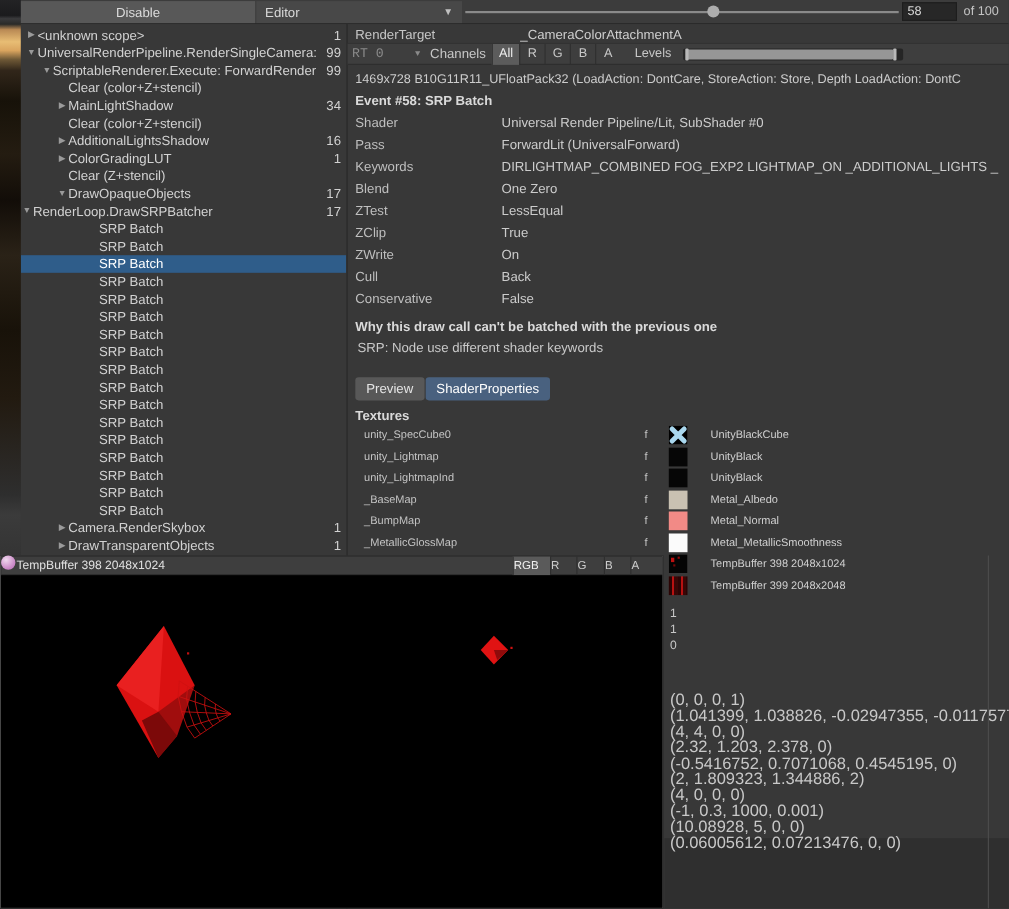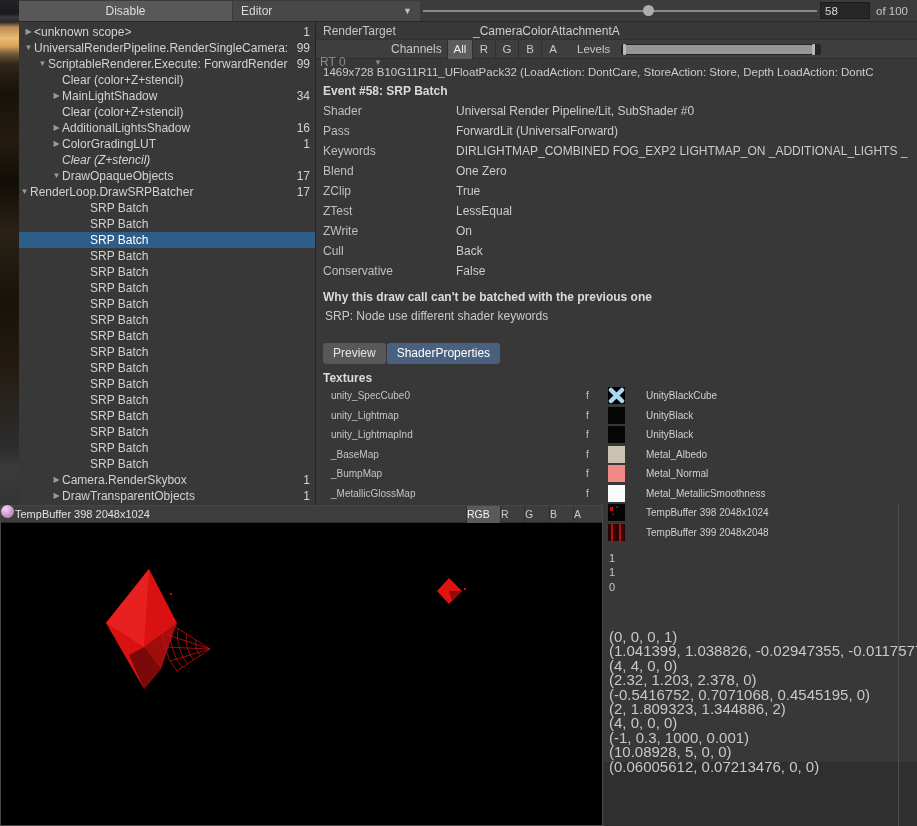--- a/index.html
+++ b/index.html
@@ -37,21 +37,21 @@
   .arr { display:inline-block; width:11px; font-size:8px; color:#9a9a9a; text-align:center; vertical-align:top; }
   .trow.sel .arr { color:#d8e4f2; }
   .tcount { position:absolute; right:5px; top:0; }
   
   .rpanel { position:absolute; left:315px; top:22px; width:602px; height:804px; background:#383838;
     border-left:1px solid #262626; }
   .rt-row { position:absolute; left:0; top:0; width:602px; height:18px; line-height:18px; border-bottom:1px solid #323232; }
   .rt-row .lbl { position:absolute; left:7px; color:#c6c6c6; }
   .rt-row .val { position:absolute; left:157px; color:#cecece; }
   .rt-bar { position:absolute; left:0; top:18px; width:602px; height:19px; background:#3e3e3e; border-bottom:1px solid #2d2d2d; }
-  .rt-dd { position:absolute; left:4px; top:13px; width:64px; height:19px; line-height:19px; color:#8a8a8a; }
+  .rt-dd { position:absolute; left:4px; top:0; width:64px; height:19px; line-height:19px; color:#8a8a8a;font-family:Liberation Mono, monospace; }
   .rt-dd .arr2 { position:absolute; right:2px; top:0; font-size:8px; color:#8a8a8a; }
   .ch-lbl { position:absolute; left:75px; top:0; line-height:19px; color:#c8c8c8; font-size:12px; }
   .chbtn { position:absolute; top:0; height:19px; line-height:19px; text-align:center; font-size:11.5px;
     color:#c8c8c8; border-left:1px solid #2f2f2f; }
   .chbtn.active { background:#5c5c5c; color:#eee; }
   .lv-lbl { position:absolute; left:261px; top:0; line-height:19px; color:#c8c8c8; font-size:11.5px; }
   .lv-slider { position:absolute; left:305px; top:4px; width:200px; height:11px; background:#252525; border-radius:2px; }
   .lv-bar { position:absolute; left:3px; top:1px; width:188px; height:9px; background:#969696; border-radius:1px; }
   .lv-cap { position:absolute; top:0; width:3px; height:11px; background:#b8b8b8; border-radius:1px; }
   .fmt { position:absolute; left:7px; top:42px; width:592px; height:16px; line-height:16px; white-space:nowrap;
@@ -118,21 +118,21 @@
 <div class="tree" id="tree">
     <div class="tree-pad"></div>
     <div class="trow" style="padding-left: 4px;"><span class="arr">▶</span><span class="tlbl">&lt;unknown scope&gt;</span><span class="tcount">1</span></div>
     <div class="trow" style="padding-left: 4px;"><span class="arr">▼</span><span class="tlbl">UniversalRenderPipeline.RenderSingleCamera:</span><span class="tcount">99</span></div>
     <div class="trow" style="padding-left: 18px;"><span class="arr">▼</span><span class="tlbl">ScriptableRenderer.Execute: ForwardRender</span><span class="tcount">99</span></div>
     <div class="trow" style="padding-left: 32px;"><span class="arr"></span><span class="tlbl">Clear (color+Z+stencil)</span></div>
     <div class="trow" style="padding-left: 32px;"><span class="arr">▶</span><span class="tlbl">MainLightShadow</span><span class="tcount">34</span></div>
     <div class="trow" style="padding-left: 32px;"><span class="arr"></span><span class="tlbl">Clear (color+Z+stencil)</span></div>
     <div class="trow" style="padding-left: 32px;"><span class="arr">▶</span><span class="tlbl">AdditionalLightsShadow</span><span class="tcount">16</span></div>
     <div class="trow" style="padding-left: 32px;"><span class="arr">▶</span><span class="tlbl">ColorGradingLUT</span><span class="tcount">1</span></div>
-    <div class="trow" style="padding-left: 32px; font-style: italic;"><span class="arr"></span><span class="tlbl">Clear (Z+stencil)</span></div>
+    <div class="trow" style="padding-left: 32px;"><span class="arr"></span><span class="tlbl">Clear (Z+stencil)</span></div>
     <div class="trow" style="padding-left: 32px;"><span class="arr">▼</span><span class="tlbl">DrawOpaqueObjects</span><span class="tcount">17</span></div>
     <div class="trow" style=""><span class="arr">▼</span><span class="tlbl">RenderLoop.DrawSRPBatcher</span><span class="tcount">17</span></div>
     <div class="trow" style="padding-left: 60px;"><span class="arr"></span><span class="tlbl">SRP Batch</span></div>
     <div class="trow" style="padding-left: 60px;"><span class="arr"></span><span class="tlbl">SRP Batch</span></div>
     <div class="trow sel" style="padding-left: 60px;"><span class="arr"></span><span class="tlbl">SRP Batch</span></div>
     <div class="trow" style="padding-left: 60px;"><span class="arr"></span><span class="tlbl">SRP Batch</span></div>
     <div class="trow" style="padding-left: 60px;"><span class="arr"></span><span class="tlbl">SRP Batch</span></div>
     <div class="trow" style="padding-left: 60px;"><span class="arr"></span><span class="tlbl">SRP Batch</span></div>
     <div class="trow" style="padding-left: 60px;"><span class="arr"></span><span class="tlbl">SRP Batch</span></div>
     <div class="trow" style="padding-left: 60px;"><span class="arr"></span><span class="tlbl">SRP Batch</span></div>
@@ -181,26 +181,26 @@
       </div>
       <div class="prow">
         <span class="pl">Keywords</span>
         <span class="pv">DIRLIGHTMAP_COMBINED FOG_EXP2 LIGHTMAP_ON _ADDITIONAL_LIGHTS _</span>
       </div>
       <div class="prow">
         <span class="pl">Blend</span>
         <span class="pv">One Zero</span>
       </div>
       <div class="prow">
+        <span class="pl">ZTest</span>
+        <span class="pv">LessEqual</span>
+      </div>
+      <div class="prow">
         <span class="pl">ZClip</span>
         <span class="pv">True</span>
-      </div>
-      <div class="prow">
-        <span class="pl">ZTest</span>
-        <span class="pv">LessEqual</span>
       </div>
       <div class="prow">
         <span class="pl">ZWrite</span>
         <span class="pv">On</span>
       </div>
       <div class="prow">
         <span class="pl">Cull</span>
         <span class="pv">Back</span>
       </div>
       <div class="prow">

